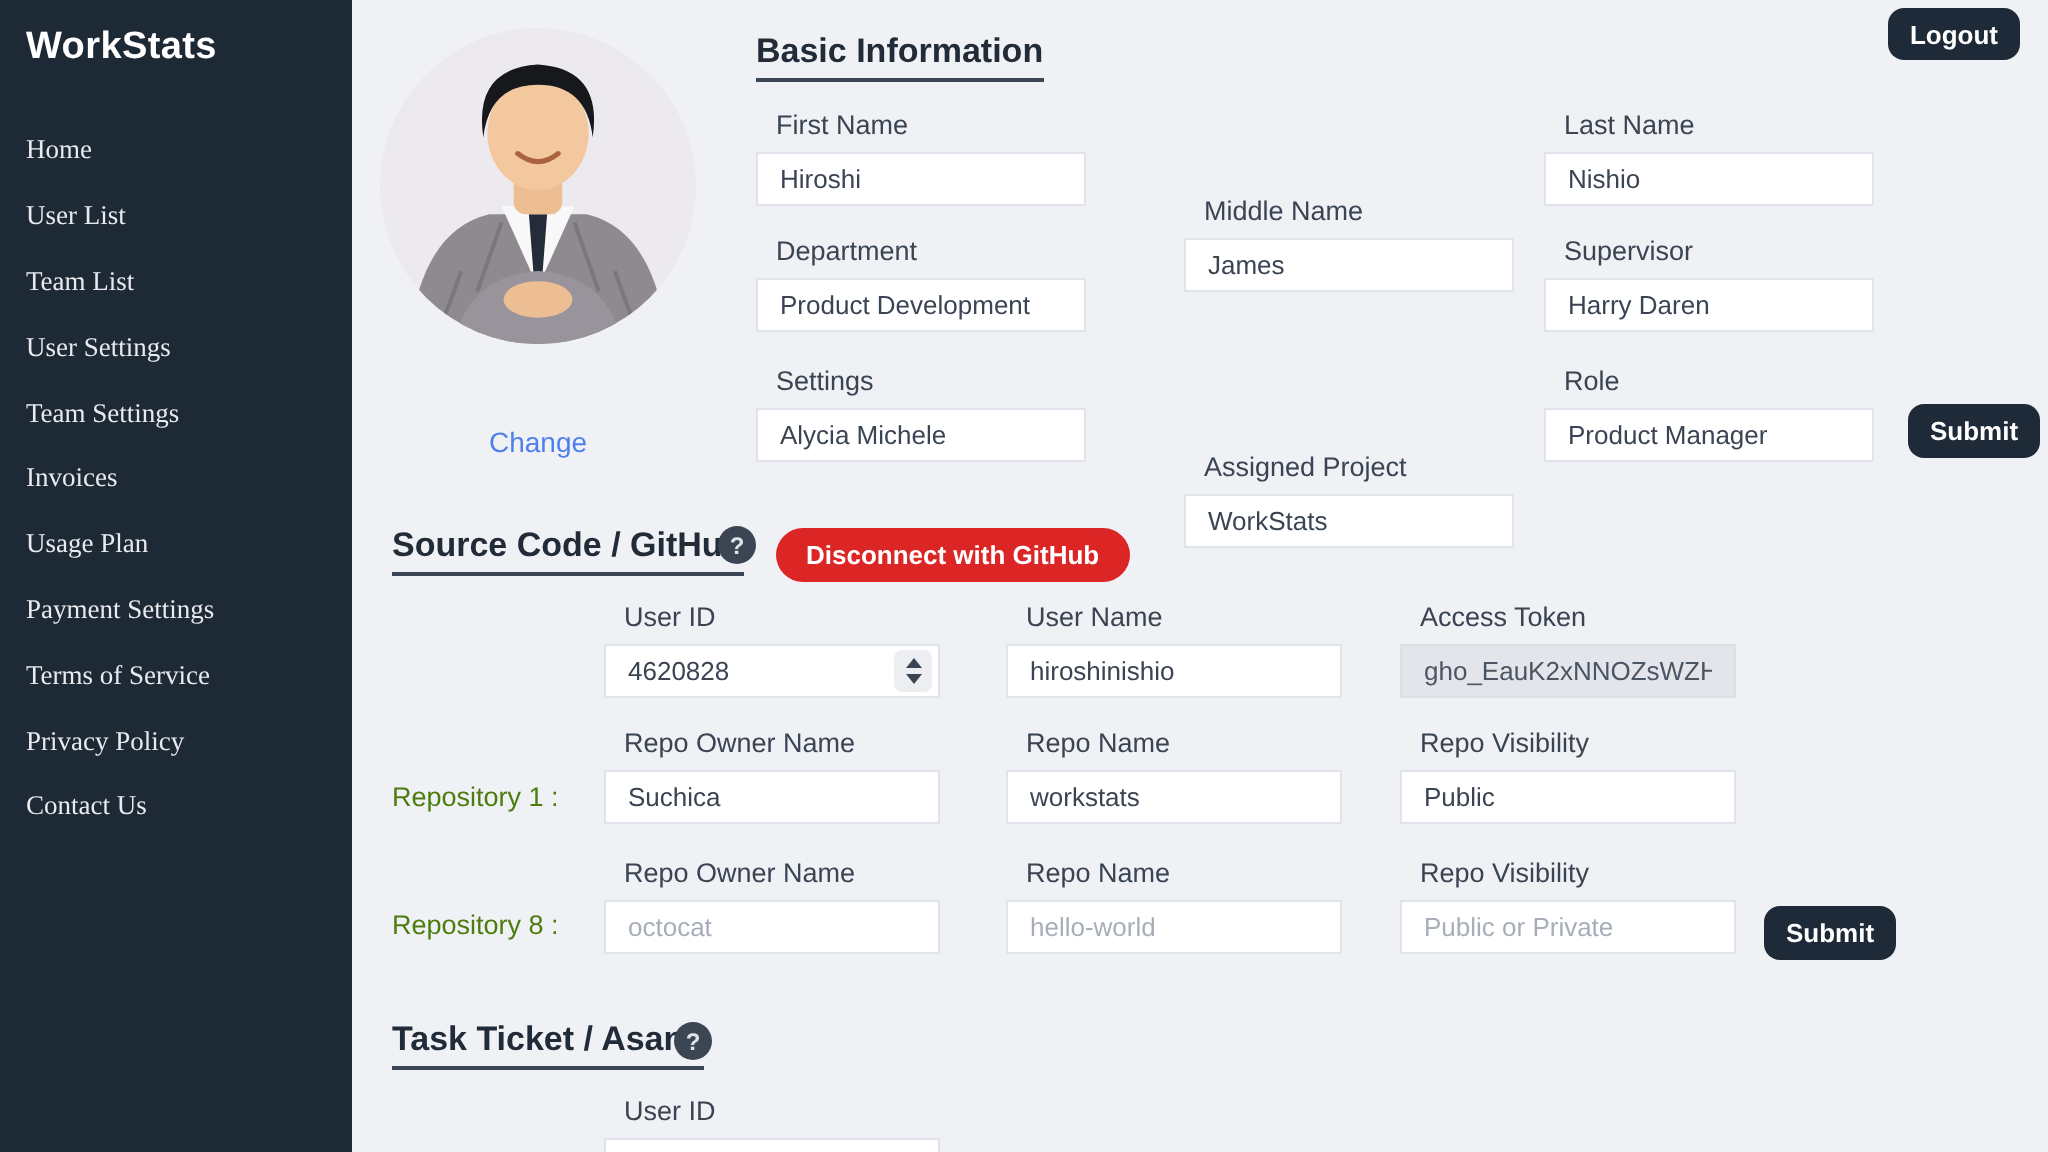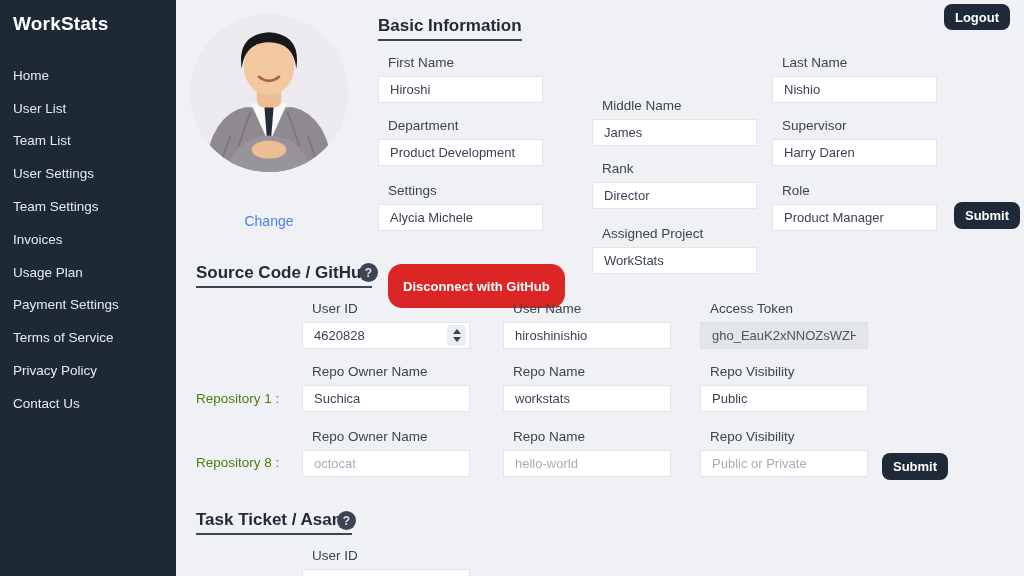--- a/index.html
+++ b/index.html
@@ -4,21 +4,21 @@
 <style>
   * { margin:0; padding:0; box-sizing:border-box; }
   html,body { background:#cfd3da; }
   .screen {
     position:relative; width:1024px; height:576px; overflow:hidden;
     background:#f0f1f5; font-family:"Liberation Sans", sans-serif;
   }
   
   .sidebar { position:absolute; left:0; top:0; width:176px; height:576px; background:#1e2936; }
   .sidebar-title { position:absolute; left:13px; top:13px; color:#ffffff; font-size:19px; font-weight:bold; letter-spacing:.2px; }
-  .nav { position:absolute; left:13px; top:59px; right:18px; list-style:none; }
+  .nav { position:absolute; left:13px; top:59px; right:18px; list-style:none;font-family:Liberation Serif, serif; }
   .nav li { height:32.8px; display:flex; align-items:center; color:#e8eaee; font-size:13.5px; cursor:pointer; }
   
   .btn-dark {
     position:absolute; height:26px; background:#1f2a38; color:#ffffff;
     font-size:13px; font-weight:bold; border:none; border-radius:8px;
     display:flex; align-items:center; justify-content:center; cursor:pointer;
     font-family:"Liberation Sans", sans-serif;
   }
   .logout { left:944px; top:4px; width:66px; }
   .submit-basic { left:954px; top:202px; width:66px; height:27px; }
@@ -36,21 +36,21 @@
   .t-github { left:196px; top:263px; }
   .t-asana { left:196px; top:510px; }
   .help-icon {
     position:absolute; width:19px; height:19px; border-radius:50%;
     background:#3c4553; color:#dfe3e8; font-size:12px; font-weight:bold;
     display:flex; align-items:center; justify-content:center; cursor:pointer;
   }
   .h-github { left:359px; top:263px; }
   .h-asana { left:337px; top:511px; }
   .disconnect {
-    position:absolute; left:388px; top:264px; height:44px; padding:0 15px;
+    position:absolute; left:388px; top:264px; height:27px; padding:0 15px;
     background:#dc2626; color:#ffffff; font-size:13px; font-weight:bold;
     border:none; border-radius:14px; display:flex; align-items:center; cursor:pointer;
     font-family:"Liberation Sans", sans-serif;
   }
   
   .field { position:absolute; width:170px; }
   .field label { display:block; margin:0 0 6px 10px; font-size:13.5px; color:#3a4452; }
   .field input {
     width:100%; height:27px; background:#ffffff; border:1px solid #e1e4ea;
     border-radius:0; padding:0 11px; font-size:13px; color:#3a4452;
@@ -131,24 +131,20 @@
   </div>
   <div class="field f-r1 f-c3 w165">
     <label>Last Name</label>
     <input type="text" value="Nishio" style="">
   </div>
 
   <div class="field f-r2 f-c1 w165">
     <label>Department</label>
     <input type="text" value="Product Development" style="">
   </div>
-  <div class="field f-r2 f-c2 w165">
-    <label>Rank</label>
-    <input type="text" value="Director" style="">
-  </div>
   <div class="field f-r2 f-c3 w165">
     <label>Supervisor</label>
     <input type="text" value="Harry Daren" style="">
   </div>
 
   <div class="field f-r3 f-c1 w165">
     <label>Settings</label>
     <input type="text" value="Alycia Michele" style="">
   </div>
   <div class="field f-r3 f-c2 w165">

